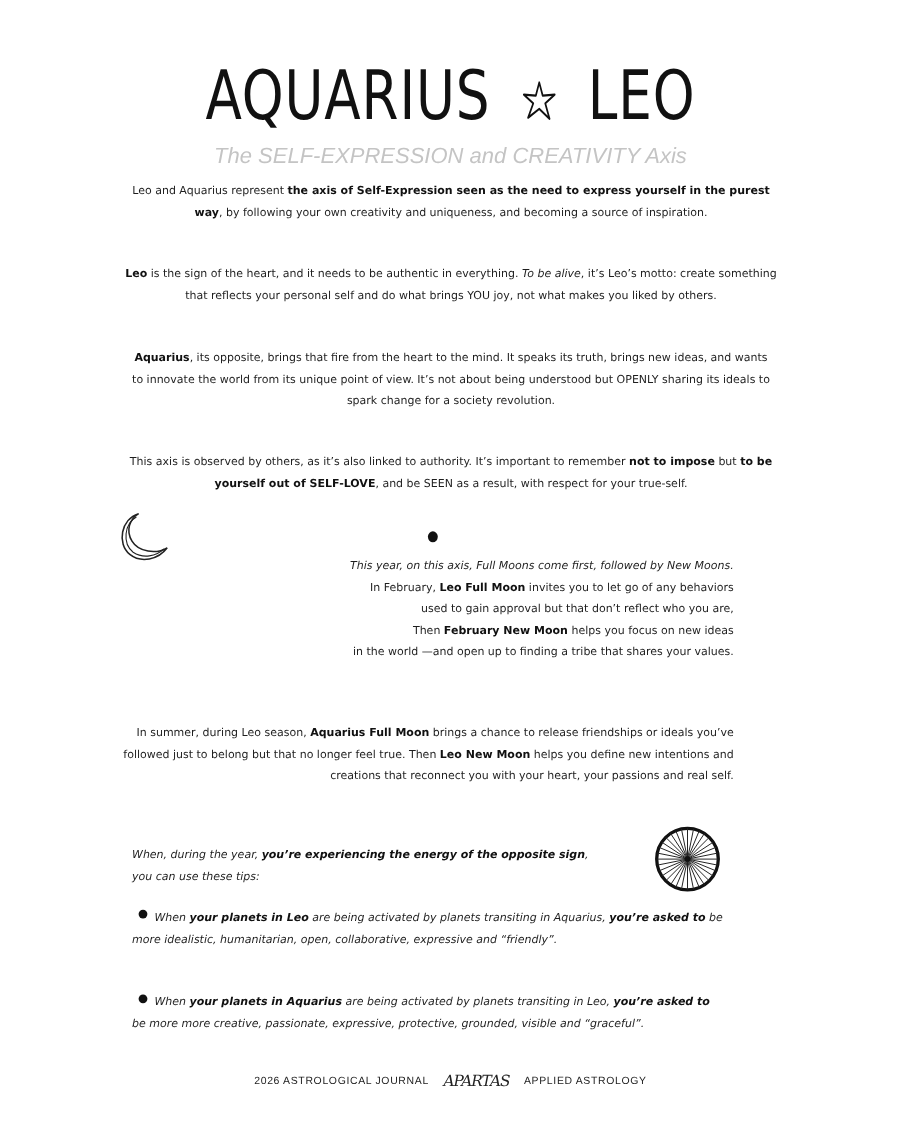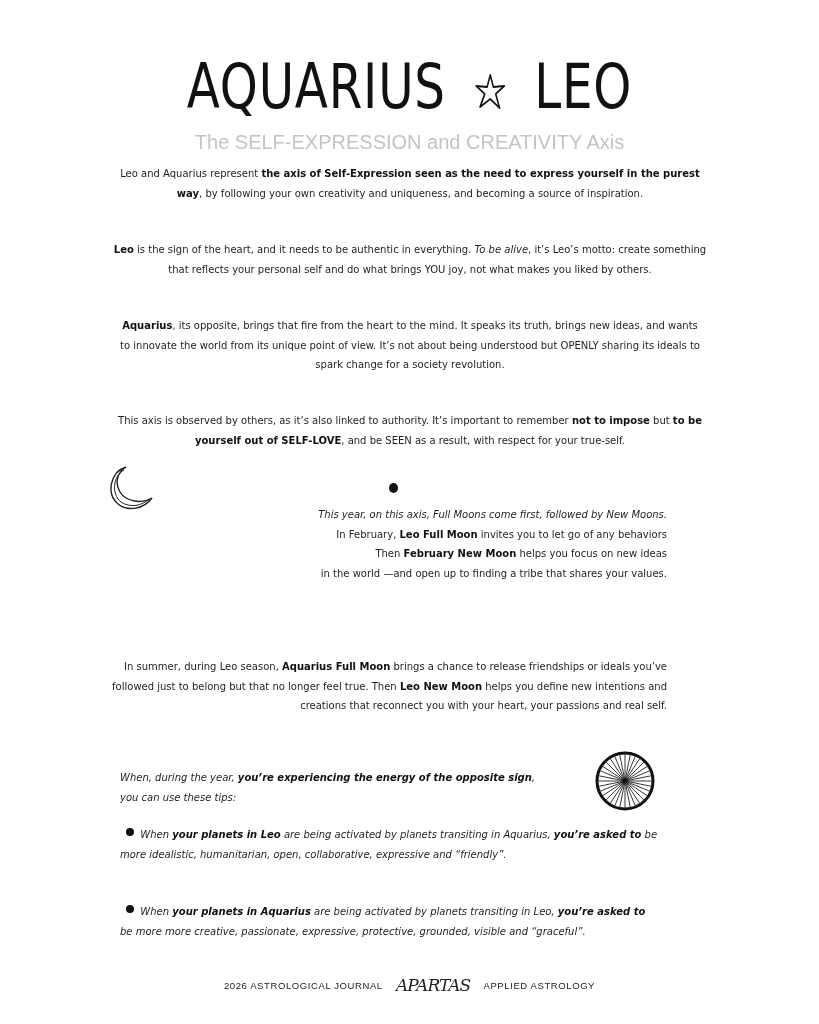--- a/index.html
+++ b/index.html
@@ -9,21 +9,21 @@
     }
     .title {
       position: absolute; left: 0; top: 52px; width: 819px; text-align: center;
       font-family: "DejaVu Sans", sans-serif; font-size: 62px; font-weight: 400;
       letter-spacing: 1px; color: #111; line-height: 70px;
       transform: scaleX(0.78); transform-origin: center;
     }
     .title .star-wrap { display: inline-block; vertical-align: middle; margin: 0 14px; }
     .subtitle {
       position: absolute; left: 0; top: 131px; width: 819px; text-align: center;
-      font-family: "Liberation Sans", sans-serif; font-size: 20px;
+      font-family: "Liberation Sans", sans-serif; font-style: italic; font-size: 20px;
       color: #c4c4c4; font-weight: 300;
     }
     .para {
       position: absolute; font-size: 10px; line-height: 19.6px; color: #1e1e1e;
     }
     .center { text-align: center; }
     .right { text-align: right; }
     .left { text-align: left; font-style: italic; }
     b { font-weight: 700; color: #111; }
     i { font-style: italic; text-align: right; }
@@ -36,21 +36,21 @@
       display: inline-block; width: 8px; height: 8px; border-radius: 50%;
       background: #111; margin-right: 6px; vertical-align: 2px;
     }
     .footer {
       position: absolute; top: 975px; left: 0; width: 819px; text-align: center;
       font-family: "Liberation Sans", sans-serif; font-size: 9.5px; letter-spacing: 0.6px;
       color: #222;
     }
     .footer span { vertical-align: middle; }
     .footer .logo {
-      display: inline-block; font-family: "DejaVu Serif", serif; font-size: 17px;
+      display: inline-block; font-family: "DejaVu Serif", serif; font-size: 14px;
       margin: 0 10px; letter-spacing: -1px; font-style: italic;
     }
   </style>
 </head>
 <body>
 
 <div class="title">
   <span>AQUARIUS</span>
   <span class="star-wrap">
     <svg width="44" height="40" viewBox="0 0 44 40">
@@ -83,20 +83,21 @@
     <path d="M22 3 C6 8 2 30 14 40 C24 48 40 45 48 34 C38 40 22 38 16 28 C10 18 14 8 22 3 Z" fill="none" stroke="#222" stroke-width="1.4"></path>
     <path d="M20 6 C9 12 7 30 17 38 C26 44 38 42 45 35" fill="none" stroke="#222" stroke-width="1"></path>
   </svg>
 </div>
 
 <div class="dot"></div>
 
 <div class="para right" style="left:150px; top:505px; width:517px;">
   <div><i>This year, on this axis, Full Moons come first, followed by New Moons.</i></div>
   <div><span>In February, </span><b>Leo Full Moon</b><span> invites you to let go of any behaviors</span></div>
+  <div><span>used to gain approval but that don’t reflect who you are,</span></div>
   <div><span>Then </span><b>February New Moon</b><span> helps you focus on new ideas</span></div>
   <div><span>in the world —and open up to finding a tribe that shares your values.</span></div>
 </div>
 
 <div class="para right" style="left:112px; top:657px; width:555px;">
   <span>In summer, during Leo season, </span><b>Aquarius Full Moon</b><span> brings a chance to release friendships or ideals you’ve followed just to belong but that no longer feel true. Then </span><b>Leo New Moon</b><span> helps you define new intentions and creations that reconnect you with your heart, your passions and real self.</span>
 </div>
 
 <div class="para left" style="left:120px; top:768px; width:420px;">
   <span>When, during the year, </span><b>you’re experiencing the energy of the opposite sign</b><span>, you can use these tips:</span>

